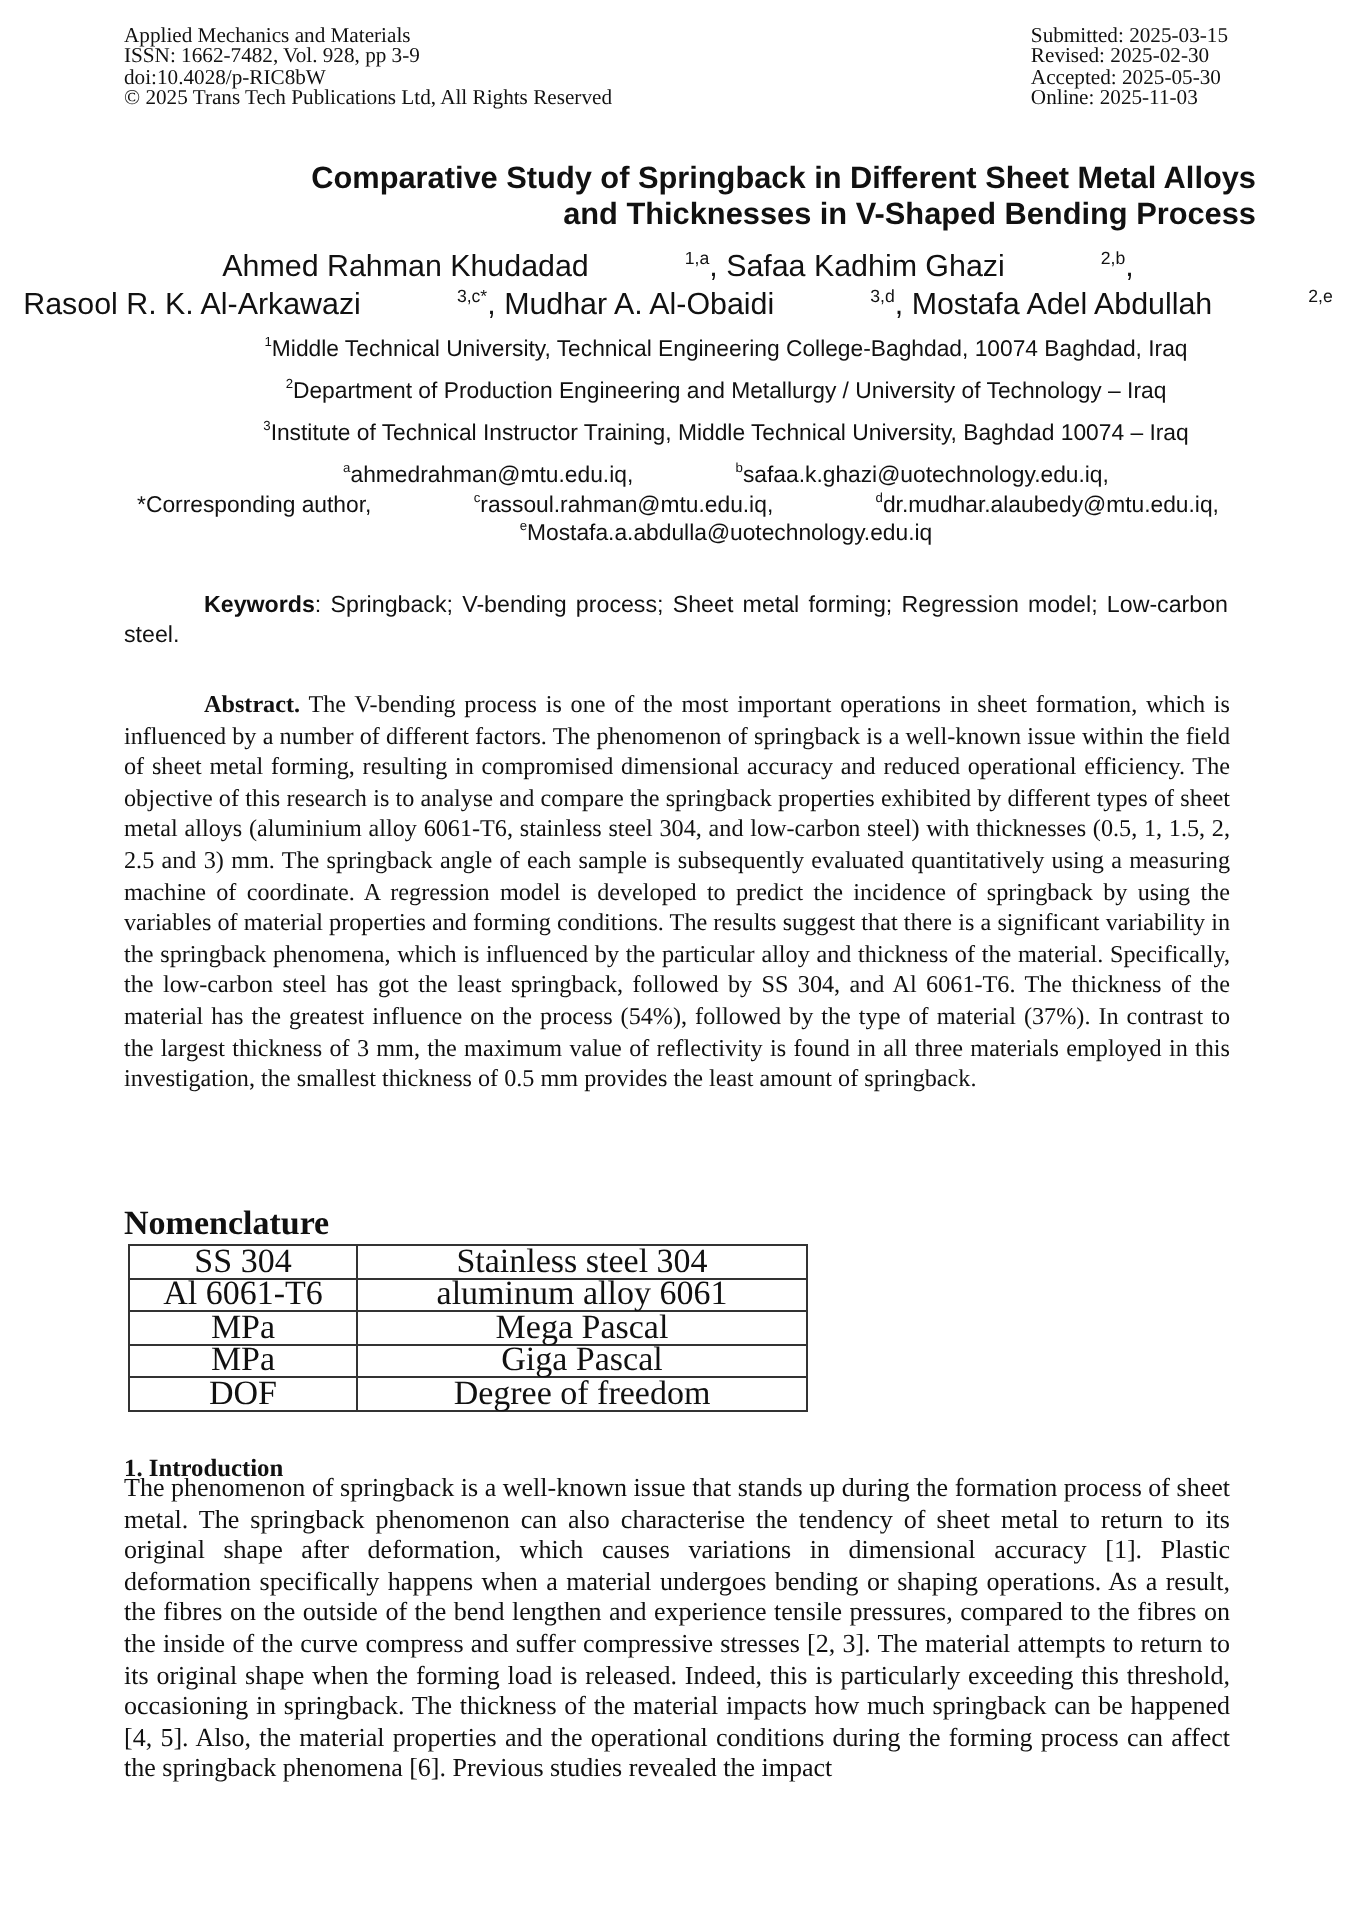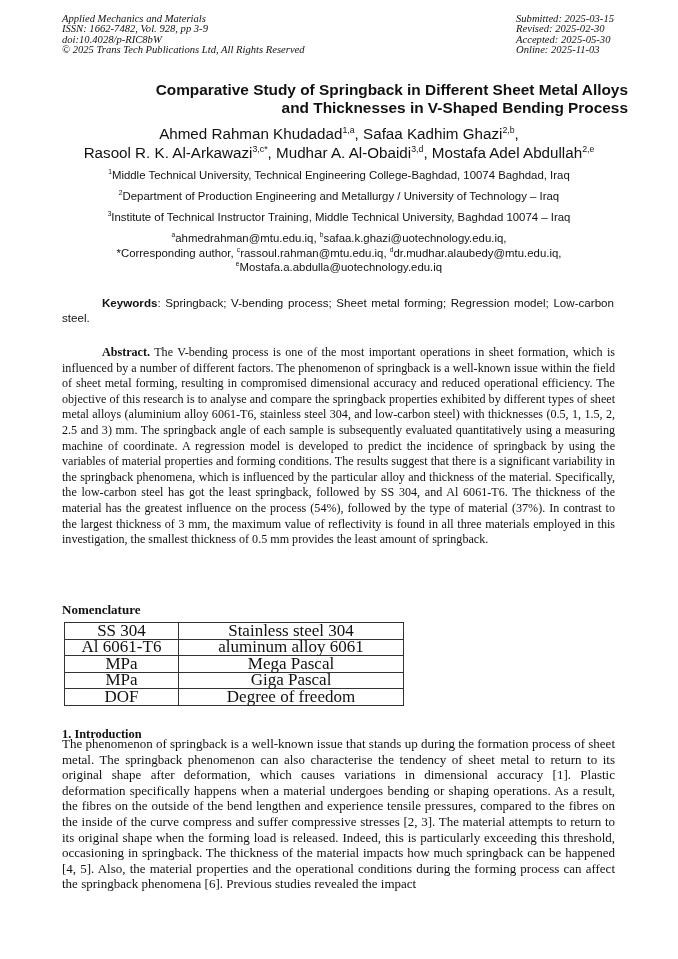--- a/index.html
+++ b/index.html
@@ -1,29 +1,29 @@
 <!DOCTYPE html>
 <html><head>
 <meta charset="utf-8">
 <style>
   html, body { margin: 0; padding: 0; background: #ffffff; }
   body { width: 678px; height: 959px; position: relative; overflow: hidden; color: #111; }
   .serif { font-family: "Liberation Serif", "DejaVu Serif", serif; }
   .sans { font-family: "Liberation Sans", "DejaVu Sans", sans-serif; }
-  .hdr { position: absolute; top: 14px; font-style: italic; font-size: 10.6px; line-height: 10.4px; }
+  .hdr { position: absolute; top: 14px; font-size: 10.6px; line-height: 10.4px; }
   .hdr-left { left: 62px; }
   .hdr-right { right: 64px; text-align: left; }
   .title { position: absolute; left: 0; width: 628px; top: 81px; text-align: right; font-weight: bold; font-size: 15.4px; line-height: 18px; }
   .authors { position: absolute; left: 0; width: 678px; top: 124px; text-align: center; font-size: 15.2px; line-height: 19px; }
-  sup { font-size: 0.58em; vertical-align: super; line-height: 0; }
+  sup { font-size: 0.58em; vertical-align: super; line-height: 0; padding-left: 48px; }
   .affil { position: absolute; left: 0; width: 678px; text-align: center; font-size: 11.4px; line-height: 14px; }
   .emails { position: absolute; left: 0; width: 678px; top: 231px; text-align: center; font-size: 11.4px; line-height: 14.5px; }
   .keywords { position: absolute; left: 62px; width: 552px; top: 296px; font-size: 11.6px; line-height: 14.6px; text-align: justify; }
   .abstract { position: absolute; left: 62px; width: 553px; top: 345px; font-size: 12.1px; line-height: 15.6px; text-align: justify; }
-  .nomen-title { position: absolute; left: 62px; top: 602px; font-weight: bold; font-size: 13px; }
+  .nomen-title { position: absolute; left: 62px; top: 602px; font-weight: bold; font-size: 17px; }
   table.nomen { position: absolute; left: 64px; top: 622px; width: 340px; border-collapse: collapse; font-size: 17px; }
   table.nomen td { border: 1px solid #333; height: 15.5px; padding: 0; text-align: center; line-height: 14px; }
   table.nomen td.c1 { width: 113px; }
   .sec-title { position: absolute; left: 62px; top: 727px; font-weight: bold; font-size: 12.4px; text-align: right; }
   .intro { position: absolute; left: 62px; width: 553px; top: 736px; font-size: 13px; line-height: 15.6px; text-align: justify; }
   b.lbl { font-weight: bold; padding-left: 40px; }
 </style>
 </head>
 <body>
 

